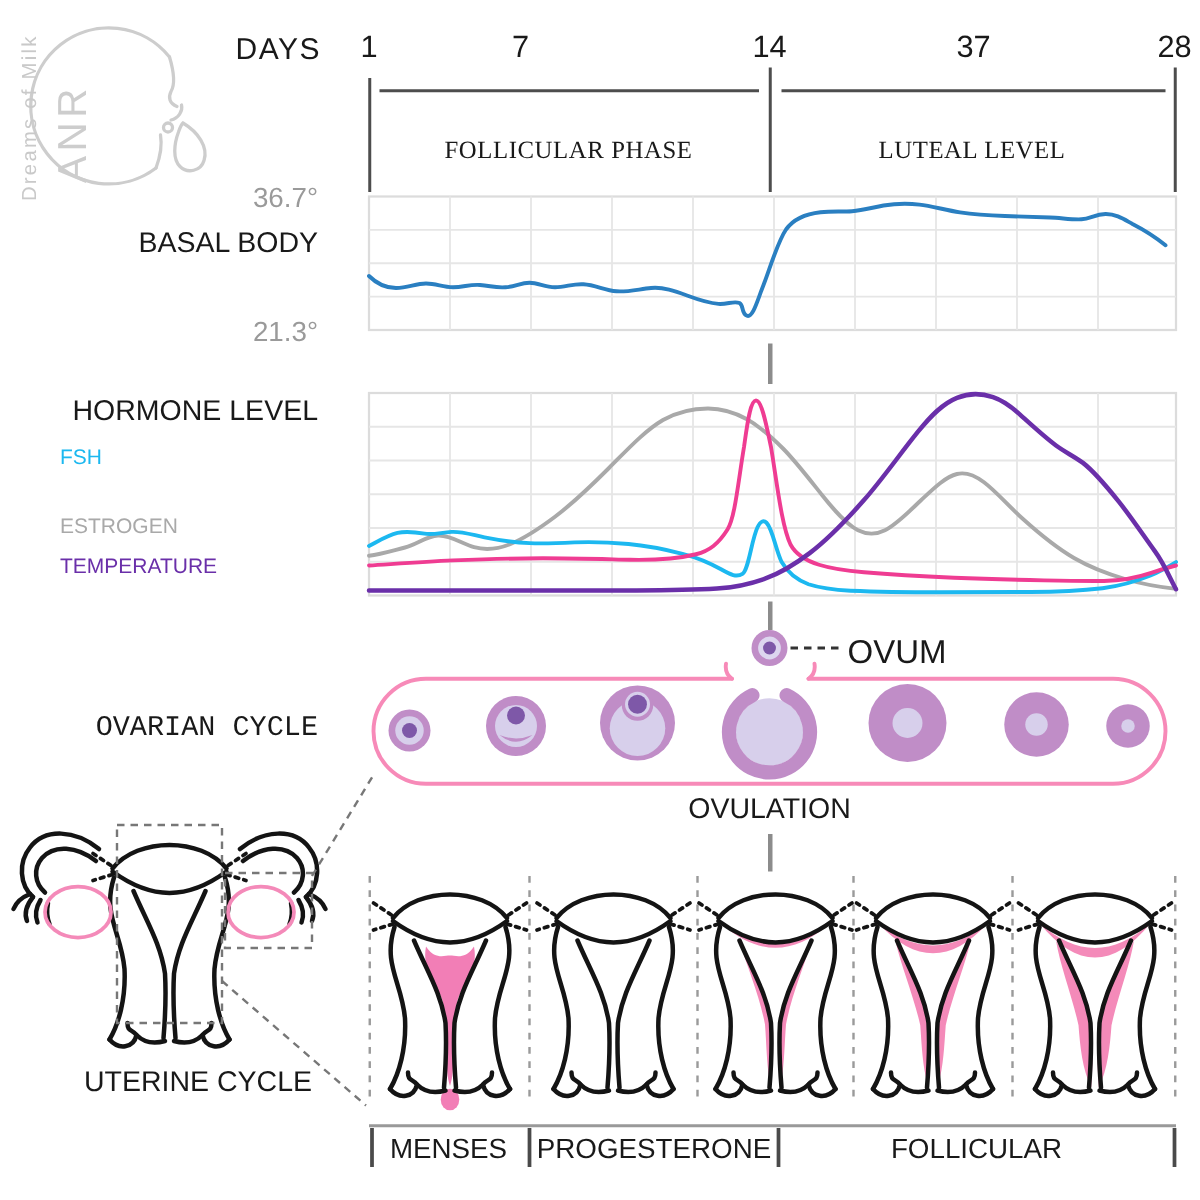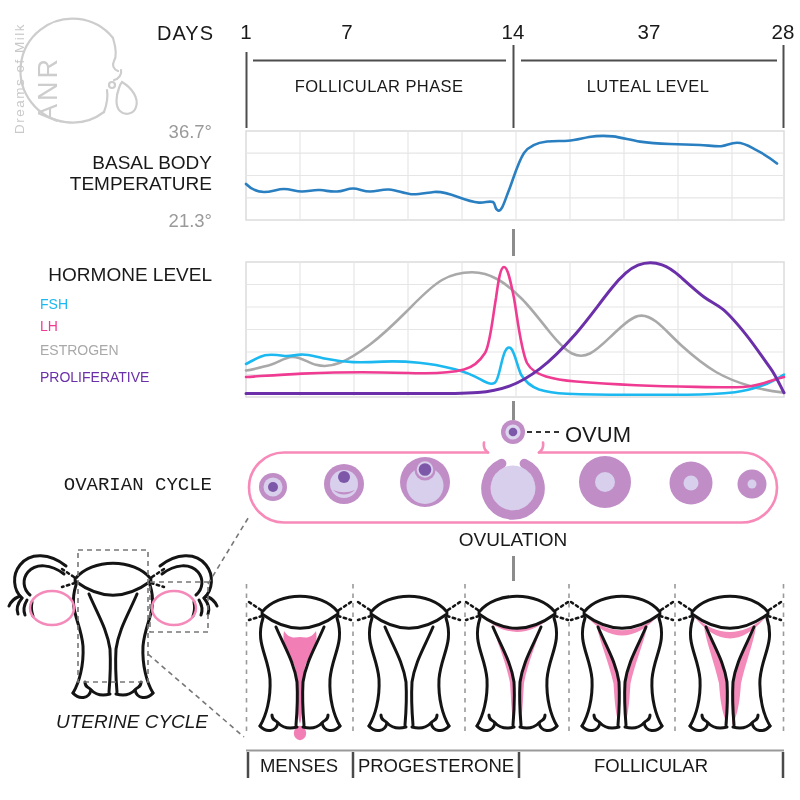--- a/index.html
+++ b/index.html
@@ -6,34 +6,34 @@
   .stage{position:relative;width:800px;height:800px;background:#fff;overflow:hidden;
          font-family:"Liberation Sans",sans-serif;color:#191919;}
   .abs{position:absolute;white-space:nowrap;}
   svg.art{position:absolute;left:0;top:0;}
   .vert{writing-mode:vertical-rl;transform:rotate(180deg);color:#c9c9c9;}
   .brand1{left:12px;top:16px;height:118px;font-size:13.5px;letter-spacing:1.5px;}
   .brand2{left:33px;top:40px;height:82px;font-size:27px;letter-spacing:3px;color:#cdcdcd;}
   .days-word{left:157px;top:22px;font-size:20px;letter-spacing:1px;}
   .day-num{top:20px;transform:translateX(-50%);font-size:20.5px;}
   .d1{left:246px}.d7{left:347px}.d14{left:513px}.d21{left:649px}.d28{left:783px}
-  .phase{top:77px;transform:translateX(-50%);font-size:16.5px;letter-spacing:.4px;}
+  .phase{top:90px;transform:translateX(-50%);font-size:16.5px;letter-spacing:.4px;font-family:Liberation Serif, serif;}
   .ph-f{left:379px}.ph-l{left:648px}
   .ylab{left:150px;width:62px;text-align:right;color:#9a9a9a;font-size:18.5px;}
   .y-top{top:121px}.y-bot{top:210px}
   .blocklab{left:40px;width:172px;text-align:right;font-size:19px;line-height:21px;}
   .bbt{top:152px}
   .horm{top:264px}
   .leg{left:40px;width:172px;text-align:left;font-size:14px;}
   .leg-fsh{top:296px;color:#1cb8f0}.leg-lh{top:318px;color:#ef3c92}
   .leg-est{top:342px;color:#a9a9a9}.leg-prog{top:369px;color:#6a2fa9}
   .ovum-lab{left:565px;top:422px;font-size:22px;}
   .ovarian-lab{left:40px;width:172px;text-align:right;top:474px;font-size:19px;font-family:Liberation Mono, monospace;}
   .ovulation-lab{left:513px;top:529px;transform:translateX(-50%);font-size:19px;}
-  .uterine-lab{left:56px;width:152px;text-align:right;top:711px;font-size:19px;font-style:italic;}
+  .uterine-lab{left:56px;width:152px;text-align:right;top:711px;font-size:19px;}
   .bphase{top:755px;transform:translateX(-50%);font-size:18.5px;}
   .b-men{left:299px}.b-pro{left:436px}.b-sec{left:651px}
 </style>
 </head>
 <body>
 
 <div class="stage">
 
   <svg class="art" width="800" height="800" viewBox="0 0 800 800">
 
@@ -313,28 +313,26 @@
   <div class="abs day-num d21">37</div>
   <div class="abs day-num d28">28</div>
 
   <div class="abs phase ph-f">FOLLICULAR PHASE</div>
   <div class="abs phase ph-l">LUTEAL LEVEL</div>
 
   <div class="abs ylab y-top">36.7°</div>
   <div class="abs ylab y-bot">21.3°</div>
   <div class="abs blocklab bbt">
     <span>BASAL BODY</span><br>
-    <span>TEMPERATURE</span>
   </div>
 
   <div class="abs blocklab horm">HORMONE LEVEL</div>
   <div class="abs leg leg-fsh">FSH</div>
-  <div class="abs leg leg-lh">LH</div>
   <div class="abs leg leg-est">ESTROGEN</div>
-  <div class="abs leg leg-prog">PROLIFERATIVE</div>
+  <div class="abs leg leg-prog">TEMPERATURE</div>
 
   <div class="abs ovum-lab">OVUM</div>
   <div class="abs ovarian-lab">OVARIAN CYCLE</div>
   <div class="abs ovulation-lab">OVULATION</div>
 
   <div class="abs uterine-lab">UTERINE CYCLE</div>
   <div class="abs bphase b-men">MENSES</div>
   <div class="abs bphase b-pro">PROGESTERONE</div>
   <div class="abs bphase b-sec">FOLLICULAR</div>
 </div>

